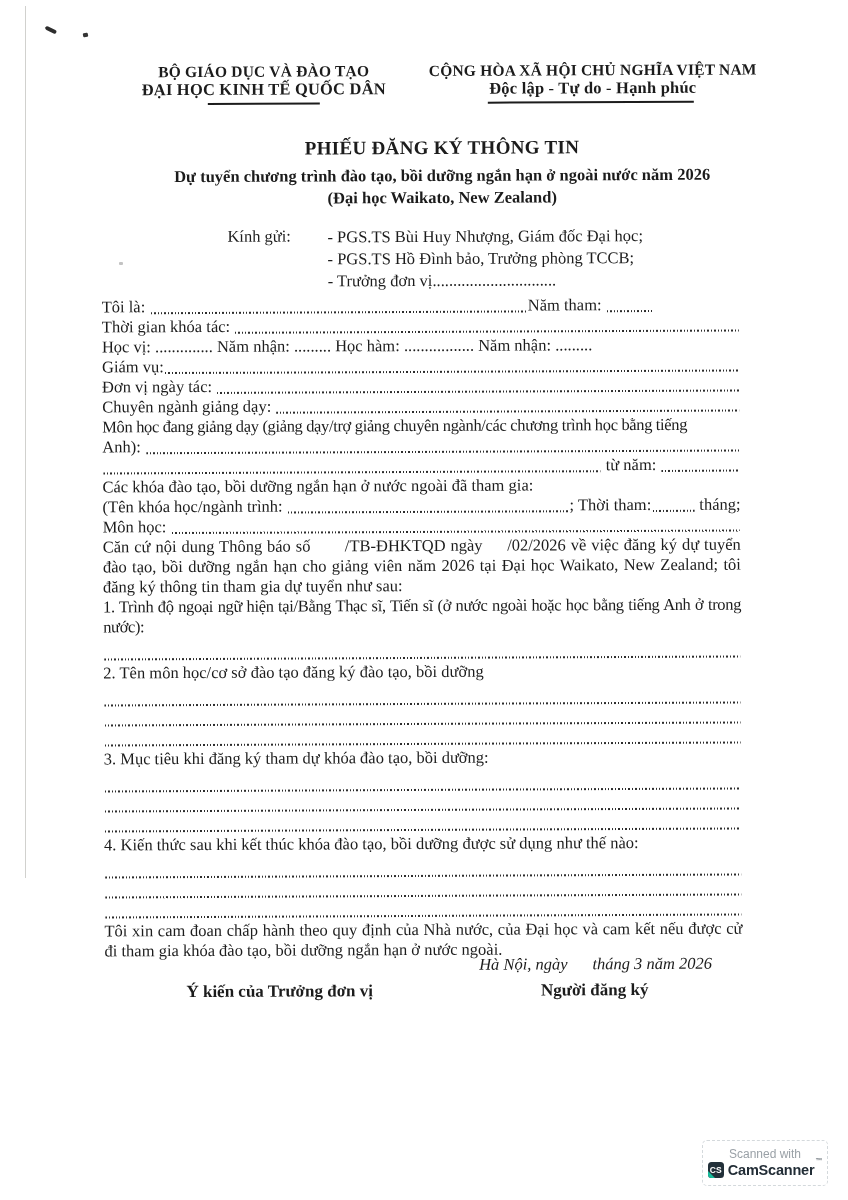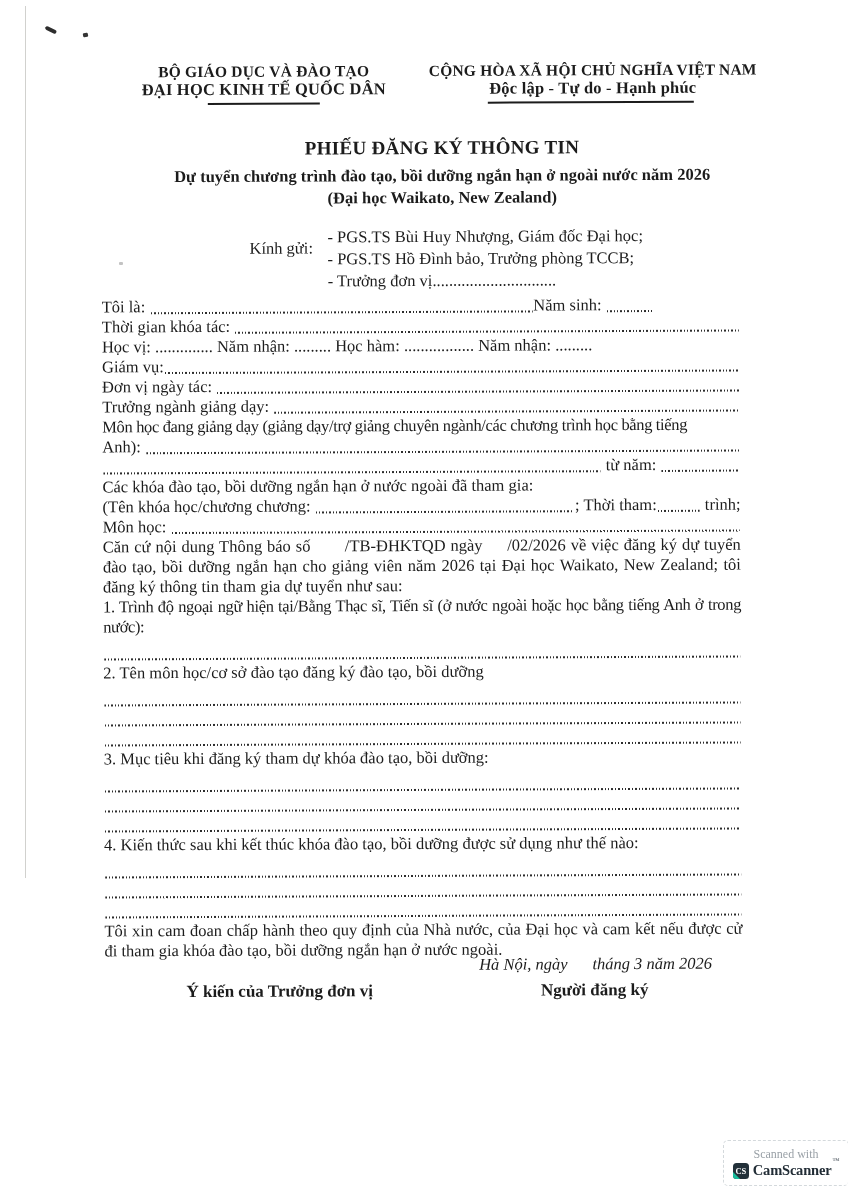--- a/index.html
+++ b/index.html
@@ -22,21 +22,21 @@
   .rule{position:absolute;height:2px;background:#1c1c1c;}
   .rule-left{top:102px;left:210px;width:112px;}
   .rule-right{top:102px;left:490px;width:206px;height:1.6px;}
   
   .title-block{position:absolute;top:137px;left:104px;width:680px;text-align:center;}
   .doc-title{font-size:19px;font-weight:700;letter-spacing:.3px;}
   .doc-sub1{font-size:16.5px;font-weight:700;margin-top:7px;}
   .doc-sub2{font-size:16.5px;font-weight:700;margin-top:2px;}
   
   .salutation{position:absolute;top:224px;left:103px;width:640px;font-size:16.5px;}
-  .sal-label{position:absolute;left:126px;top:14px;margin-left:22px;}
+  .sal-label{position:absolute;left:126px;top:2px;}
   .sal-list{position:absolute;left:226px;top:2px;line-height:22px;}
   
   .form-body{position:absolute;top:296px;left:103px;width:638px;font-size:16.5px;}
   .fline{display:flex;height:20px;line-height:20px;white-space:pre;overflow:hidden;}
   .fline .seg-t{flex:0 0 auto;}
   .seg-fill{flex:1 1 auto;position:relative;}
   .seg-fill.fixed{flex:0 0 auto;}
   .seg-fill::after{
     content:"";position:absolute;left:1px;right:1px;bottom:3px;height:1.8px;
     background-image:repeating-linear-gradient(90deg,#2c2c2c 0 1.4px,transparent 1.4px 3.4px);
@@ -53,23 +53,23 @@
     font-weight:700;font-size:17px;}
   .sig-right{position:absolute;top:981px;left:470px;width:246px;text-align:center;
     font-weight:700;font-size:17px;}
   
   .edge-vline{position:absolute;top:6px;left:25px;width:1px;height:872px;background:#c9c9c6;opacity:.85;}
   .ink-mark1{position:absolute;top:28px;left:45px;width:12px;height:3.5px;background:#2d2d2d;border-radius:2px;transform:rotate(26deg);}
   .ink-mark2{position:absolute;top:33px;left:83px;width:5px;height:4px;background:#343434;border-radius:1px;transform:rotate(-12deg);}
   .ink-mark3{position:absolute;top:262px;left:119px;width:4px;height:3px;background:#9b9b9b;opacity:.6;border-radius:1px;}
   
   .cs-badge{
-    position:absolute;top:1140px;left:723px;width:124px;height:44px;
+    position:absolute;top:1140px;left:702px;width:124px;height:44px;
     border:1.5px dashed #d4d9dc;border-radius:5px;background:#ffffff;
-    font-family:Liberation Serif, serif;
+    font-family:Liberation Sans, sans-serif;
     display:flex;flex-direction:column;align-items:center;justify-content:center;gap:2px;
   }
   .cs-line1{font-size:12px;color:#9aa1a7;line-height:12px;}
   .cs-line2{display:flex;align-items:flex-end;gap:4px;}
   .cs-logo{
     position:relative;width:16px;height:16px;border-radius:3.5px;background:#223039;
     color:#ffffff;font-size:8.5px;font-weight:700;
     display:flex;align-items:center;justify-content:center;overflow:hidden;
   }
   .cs-logo::after{
@@ -106,31 +106,31 @@
   <div class="salutation">
     <div class="sal-label">Kính gửi:</div>
     <div class="sal-list">
       <div>- PGS.TS Bùi Huy Nhượng, Giám đốc Đại học;</div>
       <div>- PGS.TS Hồ Đình bảo, Trưởng phòng TCCB;</div>
       <div>- Trưởng đơn vị..............................</div>
     </div>
   </div>
 
   <div class="form-body">
-      <div class="fline"><span class="seg-t">Tôi là: </span><span class="seg-fill"></span><span class="seg-t">Năm sinh: </span><span class="seg-fill fixed" style="width: 48px;"></span><span class="seg-sp" style="width: 86px;"></span></div>
+      <div class="fline"><span class="seg-t">Tôi là: </span><span class="seg-fill"></span><span class="seg-t">Năm tham: </span><span class="seg-fill fixed" style="width: 48px;"></span><span class="seg-sp" style="width: 86px;"></span></div>
       <div class="fline"><span class="seg-t">Thời gian khóa tác: </span><span class="seg-fill"></span></div>
       <div class="fline"><span class="seg-t">Học vị: .............. Năm nhận: ......... Học hàm: ................. Năm nhận: .........</span></div>
       <div class="fline"><span class="seg-t">Giám vụ:</span><span class="seg-fill"></span></div>
       <div class="fline"><span class="seg-t">Đơn vị ngày tác: </span><span class="seg-fill"></span></div>
-      <div class="fline"><span class="seg-t">Trưởng ngành giảng dạy: </span><span class="seg-fill"></span></div>
+      <div class="fline"><span class="seg-t">Chuyên ngành giảng dạy: </span><span class="seg-fill"></span></div>
       <div class="fline tight"><span class="seg-t">Môn học đang giảng dạy (giảng dạy/trợ giảng chuyên ngành/các chương trình học bằng tiếng</span></div>
       <div class="fline"><span class="seg-t">Anh): </span><span class="seg-fill"></span></div>
       <div class="fline"><span class="seg-fill"></span><span class="seg-t"> từ năm: </span><span class="seg-fill fixed" style="width: 80px;"></span></div>
       <div class="fline"><span class="seg-t">Các khóa đào tạo, bồi dưỡng ngắn hạn ở nước ngoài đã tham gia:</span></div>
-      <div class="fline"><span class="seg-t">(Tên khóa học/chương chương: </span><span class="seg-fill"></span><span class="seg-t">; Thời tham:</span><span class="seg-fill fixed" style="width: 44px;"></span><span class="seg-t"> trình;</span></div>
+      <div class="fline"><span class="seg-t">(Tên khóa học/ngành trình: </span><span class="seg-fill"></span><span class="seg-t">; Thời tham:</span><span class="seg-fill fixed" style="width: 44px;"></span><span class="seg-t"> tháng;</span></div>
       <div class="fline"><span class="seg-t">Môn học: </span><span class="seg-fill"></span></div>
       <div class="fline para">Căn cứ nội dung Thông báo số &nbsp;&nbsp;&nbsp;&nbsp;&nbsp;&nbsp;/TB-ĐHKTQD ngày &nbsp;&nbsp;&nbsp;&nbsp;/02/2026 về việc đăng ký dự tuyển đào tạo, bồi dưỡng ngắn hạn cho giảng viên năm 2026 tại Đại học Waikato, New Zealand; tôi đăng ký thông tin tham gia dự tuyển như sau:</div>
       <div class="fline tight para">1. Trình độ ngoại ngữ hiện tại/Bằng Thạc sĩ, Tiến sĩ (ở nước ngoài hoặc học bằng tiếng Anh ở trong nước):</div>
       <div class="fline dotrow gap"><span class="seg-fill"></span></div>
       <div class="fline"><span class="seg-t">2. Tên môn học/cơ sở đào tạo đăng ký đào tạo, bồi dưỡng</span></div>
       <div class="fline dotrow gap"><span class="seg-fill"></span></div>
       <div class="fline dotrow"><span class="seg-fill"></span></div>
       <div class="fline dotrow"><span class="seg-fill"></span></div>
       <div class="fline"><span class="seg-t">3. Mục tiêu khi đăng ký tham dự khóa đào tạo, bồi dưỡng:</span></div>
       <div class="fline dotrow gap"><span class="seg-fill"></span></div>

